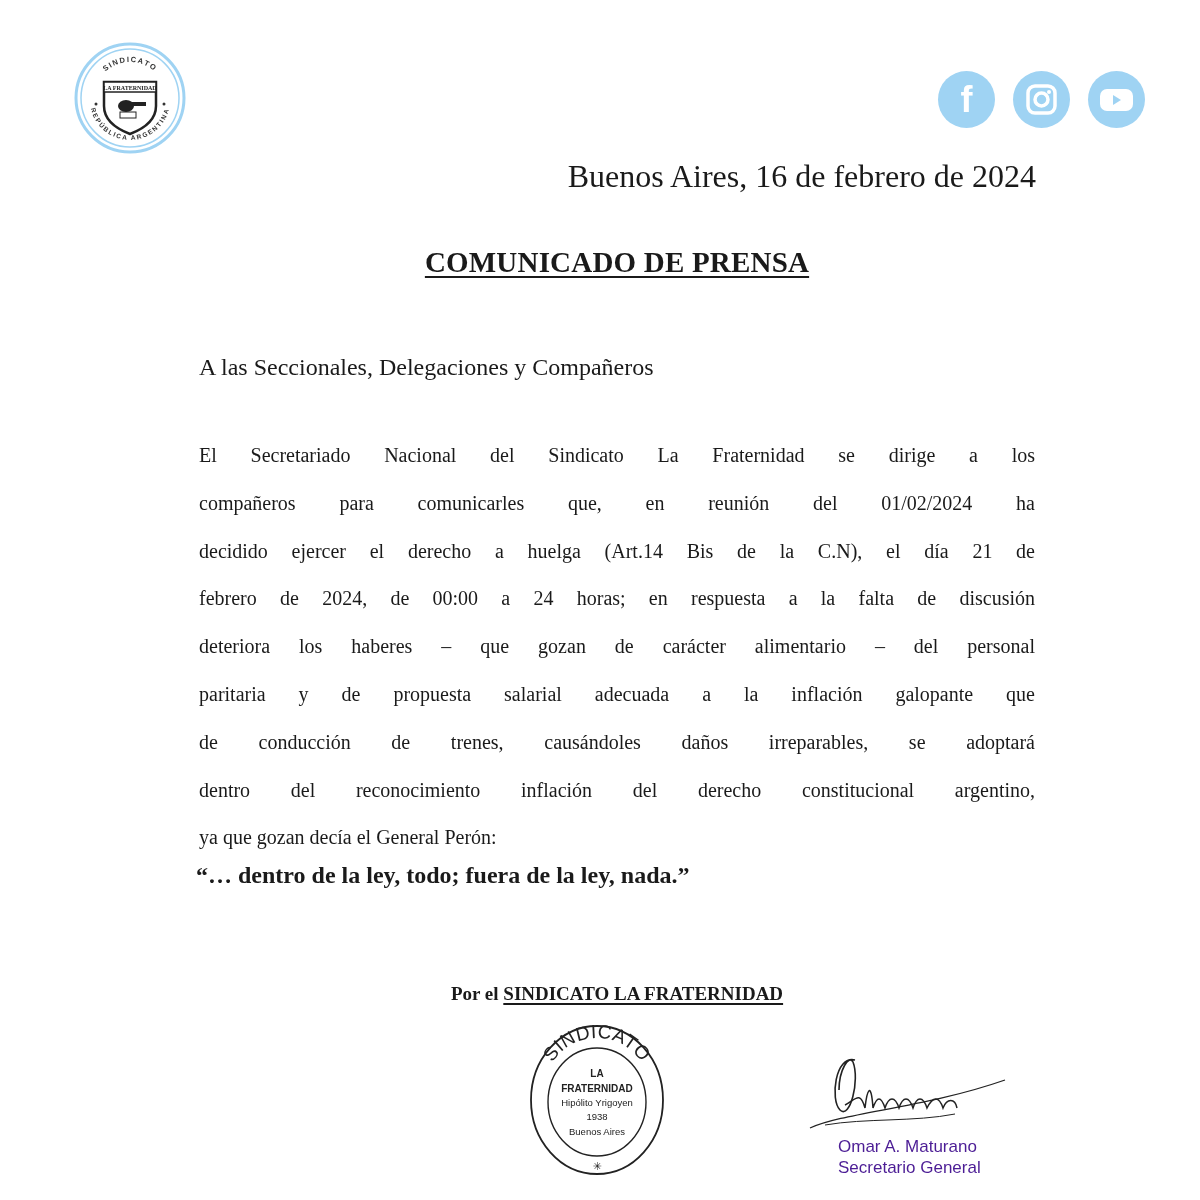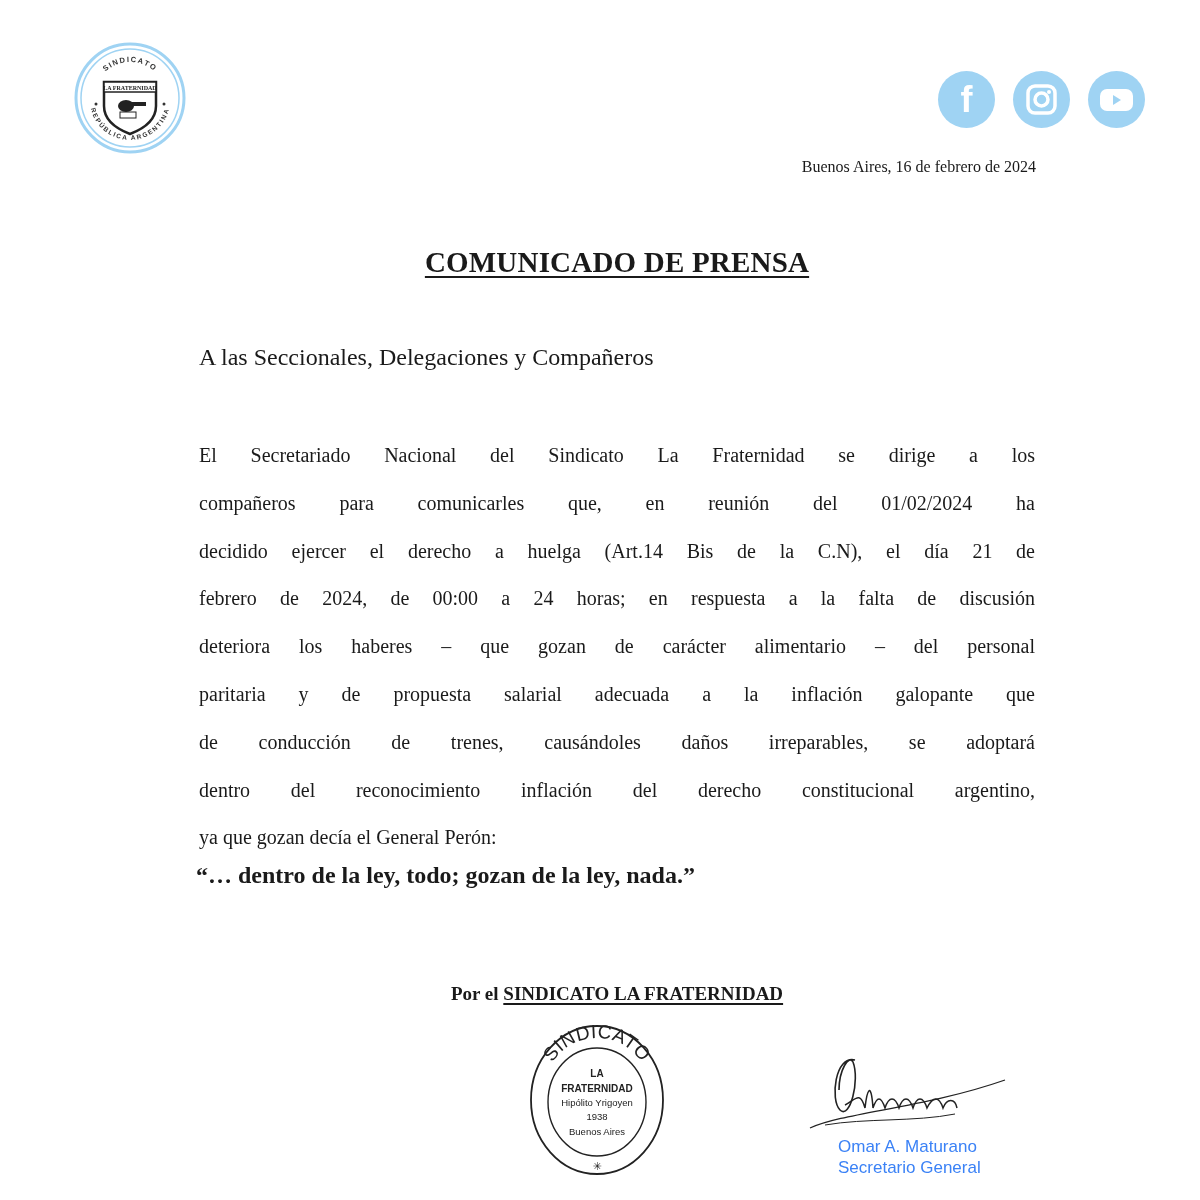--- a/index.html
+++ b/index.html
@@ -2,38 +2,38 @@
 <html><head>
   <meta charset="utf-8">
   <style>
     html, body { margin: 0; padding: 0; background: #ffffff; }
     body { width: 1200px; height: 1200px; position: relative; overflow: hidden; font-family: "Liberation Serif", "DejaVu Serif", serif; color: #1a1a1a; }
 
     .logo { position: absolute; left: 74px; top: 42px; width: 112px; height: 112px; }
     .social { position: absolute; top: 71px; display: flex; gap: 18px; left: 938px; }
     .social .ico { width: 57px; height: 57px; border-radius: 50%; background: #9fd3f3; display: flex; align-items: center; justify-content: center; }
 
-    .date { position: absolute; right: 164px; top: 158px; font-size: 16px; }
+    .date { position: absolute; right: 164px; top: 158px; font-size: 32px; }
 
     .title { position: absolute; left: 0; width: 1234px; text-align: center; top: 246px; font-size: 29px; font-weight: bold; text-decoration: underline; text-decoration-thickness: 2px; text-underline-offset: 4px; letter-spacing: 0.2px; }
 
-    .salutation { position: absolute; left: 199px; top: 344px; font-size: 24px; }
+    .salutation { position: absolute; left: 199px; top: 354px; font-size: 24px; }
 
     .body-text { position: absolute; left: 199px; width: 836px; top: 432px; font-size: 20px; line-height: 47.8px; text-align: justify; text-align-last: left; }
     .body-text .line { display: block; text-align: justify; text-align-last: justify; height: 47.8px; white-space: nowrap; }
     .body-text .line.last { text-align-last: left; }
 
     .quote { position: absolute; left: 196px; top: 862px; font-size: 24px; font-weight: bold; }
 
     .byline { position: absolute; left: 0; width: 1234px; text-align: center; top: 983px; font-size: 19px; font-weight: bold; font-family: "Liberation Serif", serif; }
     .byline .org { text-decoration: underline; text-decoration-thickness: 2px; text-underline-offset: 3px; text-align: right; }
 
     .stamp { position: absolute; left: 527px; top: 1022px; width: 140px; height: 160px; }
     .signature { position: absolute; left: 805px; top: 1050px; width: 220px; height: 80px; }
-    .signer { position: absolute; left: 838px; top: 1136px; font-family: "Liberation Sans", sans-serif; font-size: 17px; line-height: 21px; color: #3b82f6; }
+    .signer { position: absolute; left: 838px; top: 1136px; font-family: "Liberation Sans", sans-serif; font-size: 17px; line-height: 21px; color: #4c1d95; }
   </style>
 </head>
 <body>
 
 <div class="logo">
   <svg width="112" height="112" viewBox="0 0 112 112">
     <defs>
       <path id="arcTop" d="M 20 56 A 36 36 0 0 1 92 56"></path>
       <path id="arcBot" d="M 16 58 A 40 40 0 0 0 96 58"></path>
     </defs>
@@ -88,21 +88,21 @@
   <span class="line">compañeros para comunicarles que, en reunión del 01/02/2024 ha</span>
   <span class="line">decidido ejercer el derecho a huelga (Art.14 Bis de la C.N), el día 21 de</span>
   <span class="line">febrero de 2024, de 00:00 a 24 horas; en respuesta a la falta de discusión</span>
   <span class="line">deteriora los haberes – que gozan de carácter alimentario – del personal</span>
   <span class="line">paritaria y de propuesta salarial adecuada a la inflación galopante que</span>
   <span class="line">de conducción de trenes, causándoles daños irreparables, se adoptará</span>
   <span class="line">dentro del reconocimiento inflación del derecho constitucional argentino,</span>
   <span class="line last">ya que gozan decía el General Perón:</span>
 </div>
 
-<div class="quote">“… dentro de la ley, todo; gozan de la ley, nada.”</div>
+<div class="quote">“… dentro de la ley, todo; fuera de la ley, nada.”</div>
 
 <div class="byline">
   <span>Por el </span><span class="org">SINDICATO LA FRATERNIDAD</span>
 </div>
 
 <div class="stamp">
   <svg width="140" height="160" viewBox="0 0 140 160">
     <defs>
       <path id="stampArc" d="M 20 62 A 50 46 0 0 1 120 62"></path>
     </defs>

